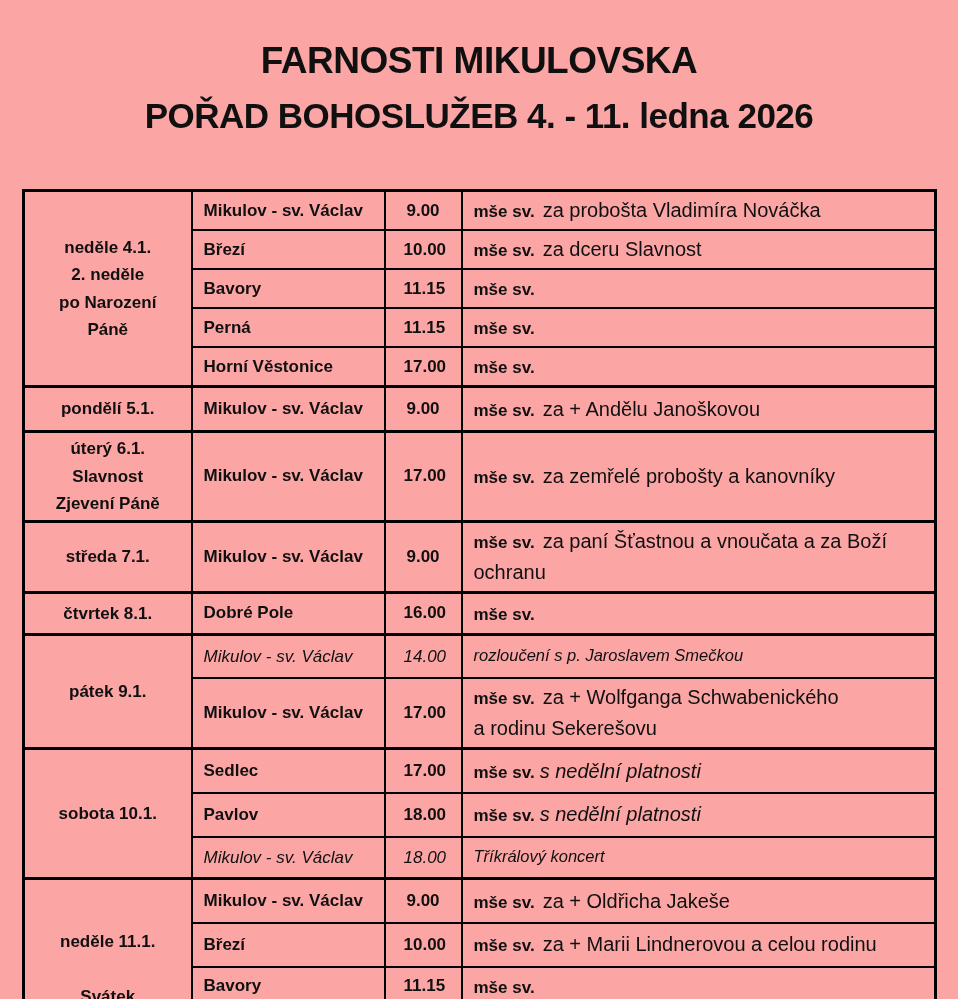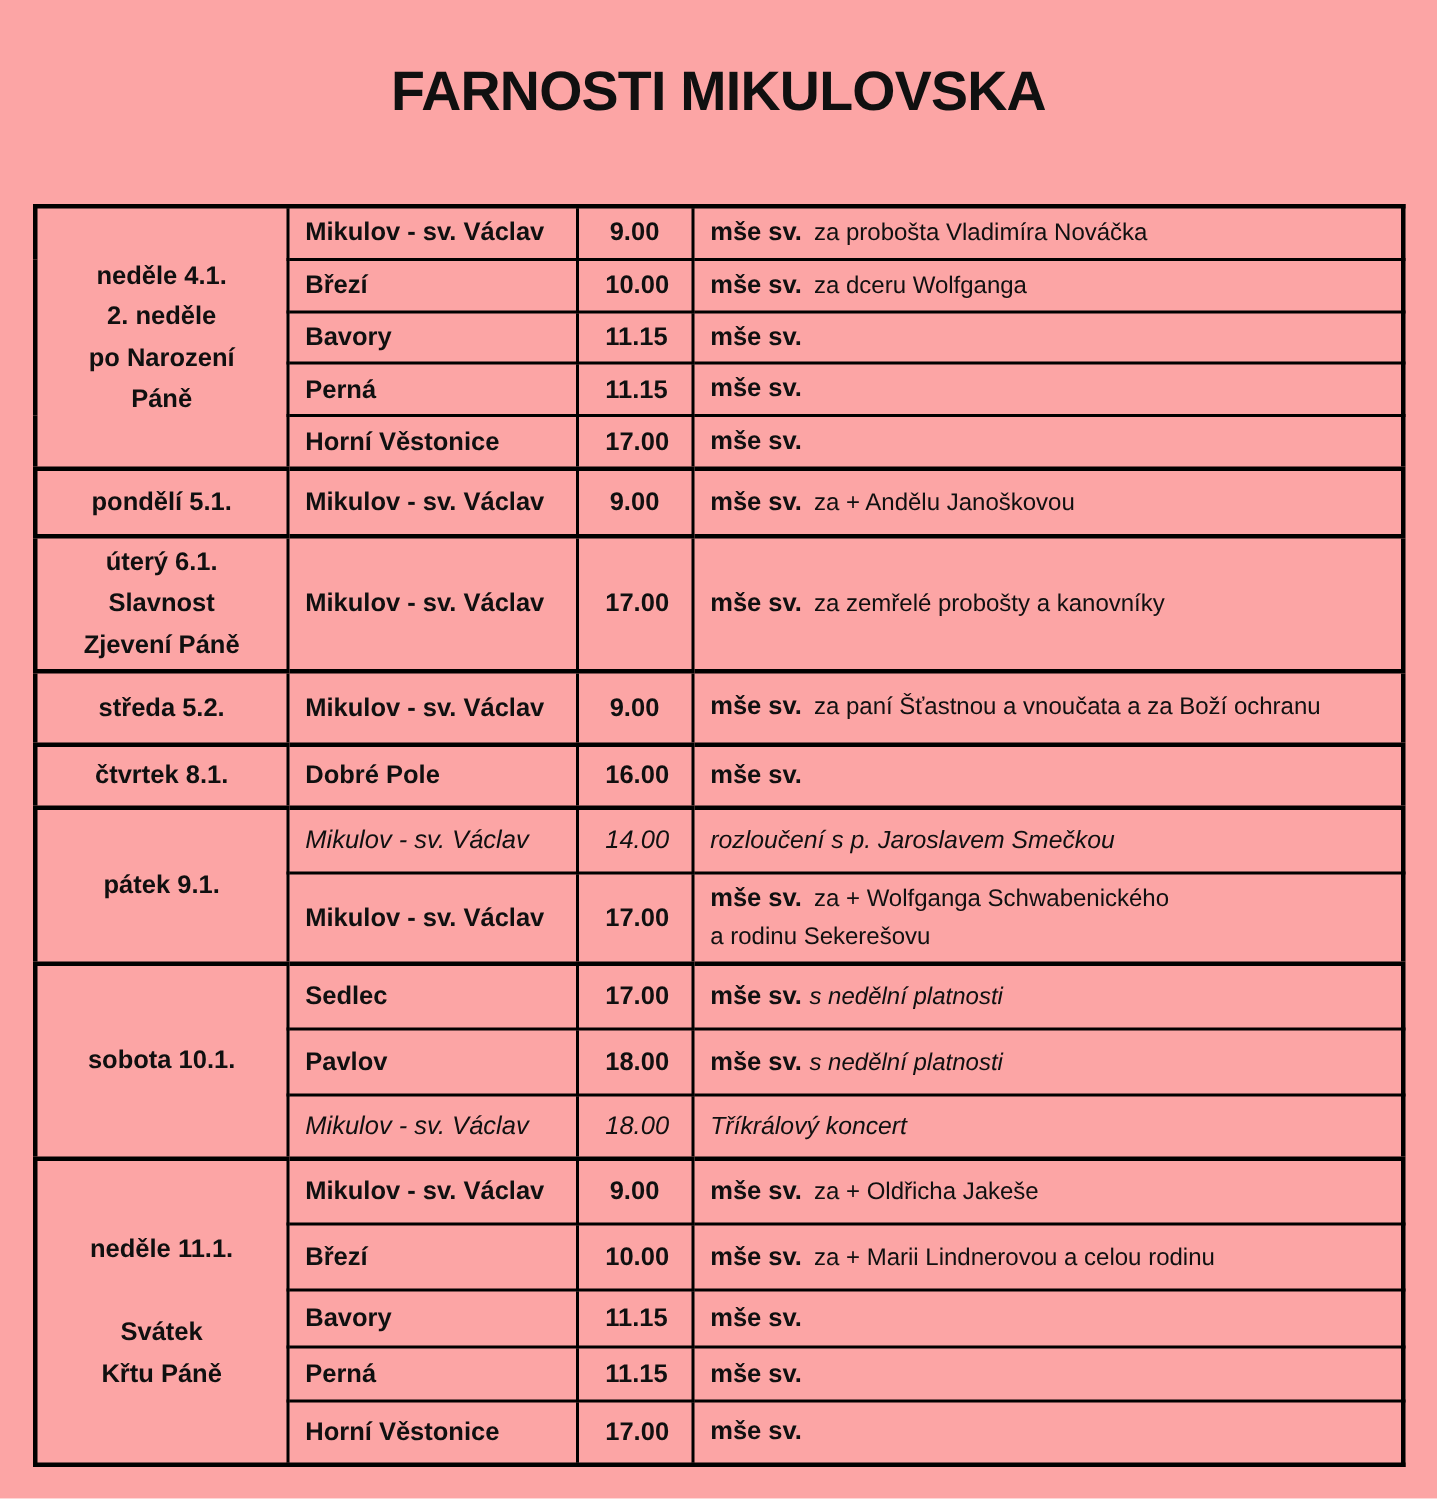--- a/index.html
+++ b/index.html
@@ -71,21 +71,21 @@
     padding: 3px 8px 3px 11px;
     line-height: 1.55;
   }
   .mass-type {
     font-weight: bold;
     font-size: 17px;
     margin-right: 8px;
   }
   .mass-type:empty { margin-right: 0; }
   .mass-intention {
-    font-size: 16px;
+    font-size: 20px;
     white-space: pre-line;
   }
   
   tr.it td.place-cell,
   tr.it td.time-cell {
     font-weight: normal;
     font-style: italic;
   }
   tr.it td.desc-cell,
   tr.it .mass-intention {
@@ -99,20 +99,21 @@
     text-align: center;
   }
 </style>
 </head>
 <body>
 
 <div class="page">
 
   <div class="header">
     <div class="title-line1">FARNOSTI MIKULOVSKA</div>
+    <div class="title-line2">POŘAD BOHOSLUŽEB  4. - 11. ledna 2026</div>
   </div>
 
   <table class="schedule">
     <colgroup>
       <col style="width:168px">
       <col style="width:193px">
       <col style="width:77px">
       <col style="width:474px">
     </colgroup>
     <tbody>
@@ -122,21 +123,21 @@
 2. neděle
 po Narození
 Páně</td>
         <td class="place-cell">Mikulov - sv. Václav</td>
         <td class="time-cell">9.00</td>
         <td class="desc-cell"><span class="mass-type">mše sv.</span><span class="mass-intention">za probošta Vladimíra Nováčka</span></td>
       </tr>
       <tr style="height:30px">
         <td class="place-cell">Březí</td>
         <td class="time-cell">10.00</td>
-        <td class="desc-cell"><span class="mass-type">mše sv.</span><span class="mass-intention">za dceru Wolfganga</span></td>
+        <td class="desc-cell"><span class="mass-type">mše sv.</span><span class="mass-intention">za dceru Slavnost</span></td>
       </tr>
       <tr style="height:30px">
         <td class="place-cell">Bavory</td>
         <td class="time-cell">11.15</td>
         <td class="desc-cell"><span class="mass-type">mše sv.</span><span class="mass-intention"></span></td>
       </tr>
       <tr style="height:30px">
         <td class="place-cell">Perná</td>
         <td class="time-cell">11.15</td>
         <td class="desc-cell"><span class="mass-type">mše sv.</span><span class="mass-intention"></span></td>
@@ -157,21 +158,21 @@
       <tr class="bs" style="height:85px">
         <td class="day-cell">úterý 6.1.
 Slavnost
 Zjevení Páně</td>
         <td class="place-cell">Mikulov - sv. Václav</td>
         <td class="time-cell">17.00</td>
         <td class="desc-cell"><span class="mass-type">mše sv.</span><span class="mass-intention">za zemřelé probošty a kanovníky</span></td>
       </tr>
 
       <tr class="bs" style="height:49px">
-        <td class="day-cell">středa 5.2.</td>
+        <td class="day-cell">středa 7.1.</td>
         <td class="place-cell">Mikulov - sv. Václav</td>
         <td class="time-cell">9.00</td>
         <td class="desc-cell"><span class="mass-type">mše sv.</span><span class="mass-intention">za paní Šťastnou a vnoučata a za Boží ochranu</span></td>
       </tr>
 
       <tr class="bs" style="height:42px">
         <td class="day-cell">čtvrtek 8.1.</td>
         <td class="place-cell">Dobré Pole</td>
         <td class="time-cell">16.00</td>
         <td class="desc-cell"><span class="mass-type">mše sv.</span><span class="mass-intention"></span></td>

